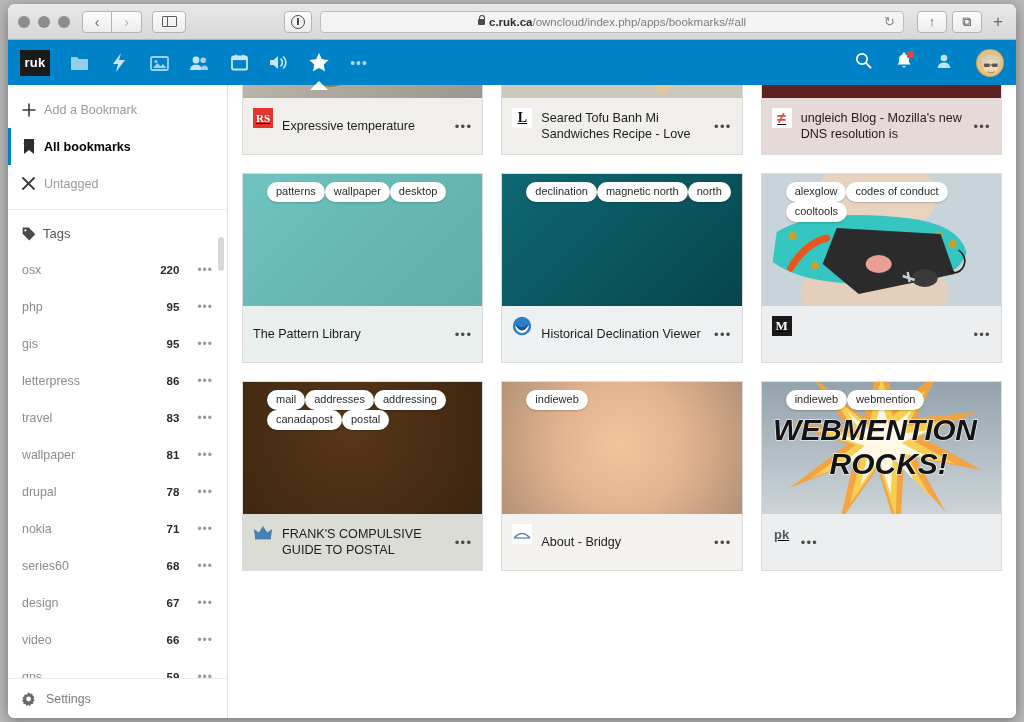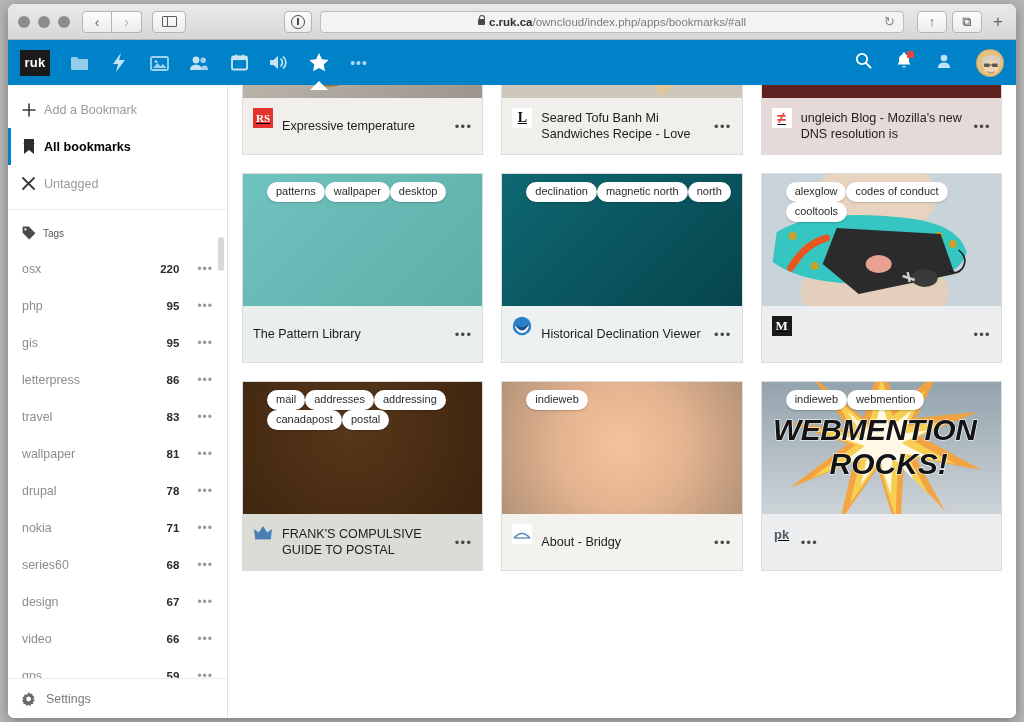--- a/index.html
+++ b/index.html
@@ -142,21 +142,21 @@
   }
   .sb-item.selected { color: #000; font-weight: bold; }
   .sb-item.selected:before {
     content:""; position: absolute; left: 0; top: 0; bottom: 0; width: 3px; background: #0082c9;
   }
   .sb-ico { width: 22px; display:flex;align-items:center; color:#3b3b3b; font-size: 14px; }
   .sb-divider { height: 1px; background: #ececec; margin: 7px 0 0 0; }
 
   .sb-tagshead {
     display:flex; align-items:center; gap: 7px;
-    padding: 16px 14px 10px 14px; font-size: 10px; color: #555;
+    padding: 16px 14px 10px 14px; font-size: 13px; color: #555;
   }
   .taglist { flex: 1; overflow: hidden; }
   .tagrow {
     height: 37px; display: flex; align-items: center;
     padding: 0 14px; font-size: 12.4px; color: #8c8c8c;
   }
   .tagname { flex: 1; }
   .tagcount { font-size: 11.5px; color: #2b2b2b; font-weight: bold; margin-right: 18px; }
   .dots { color: #9a9a9a; letter-spacing: 1px; font-size: 12px; }
 

